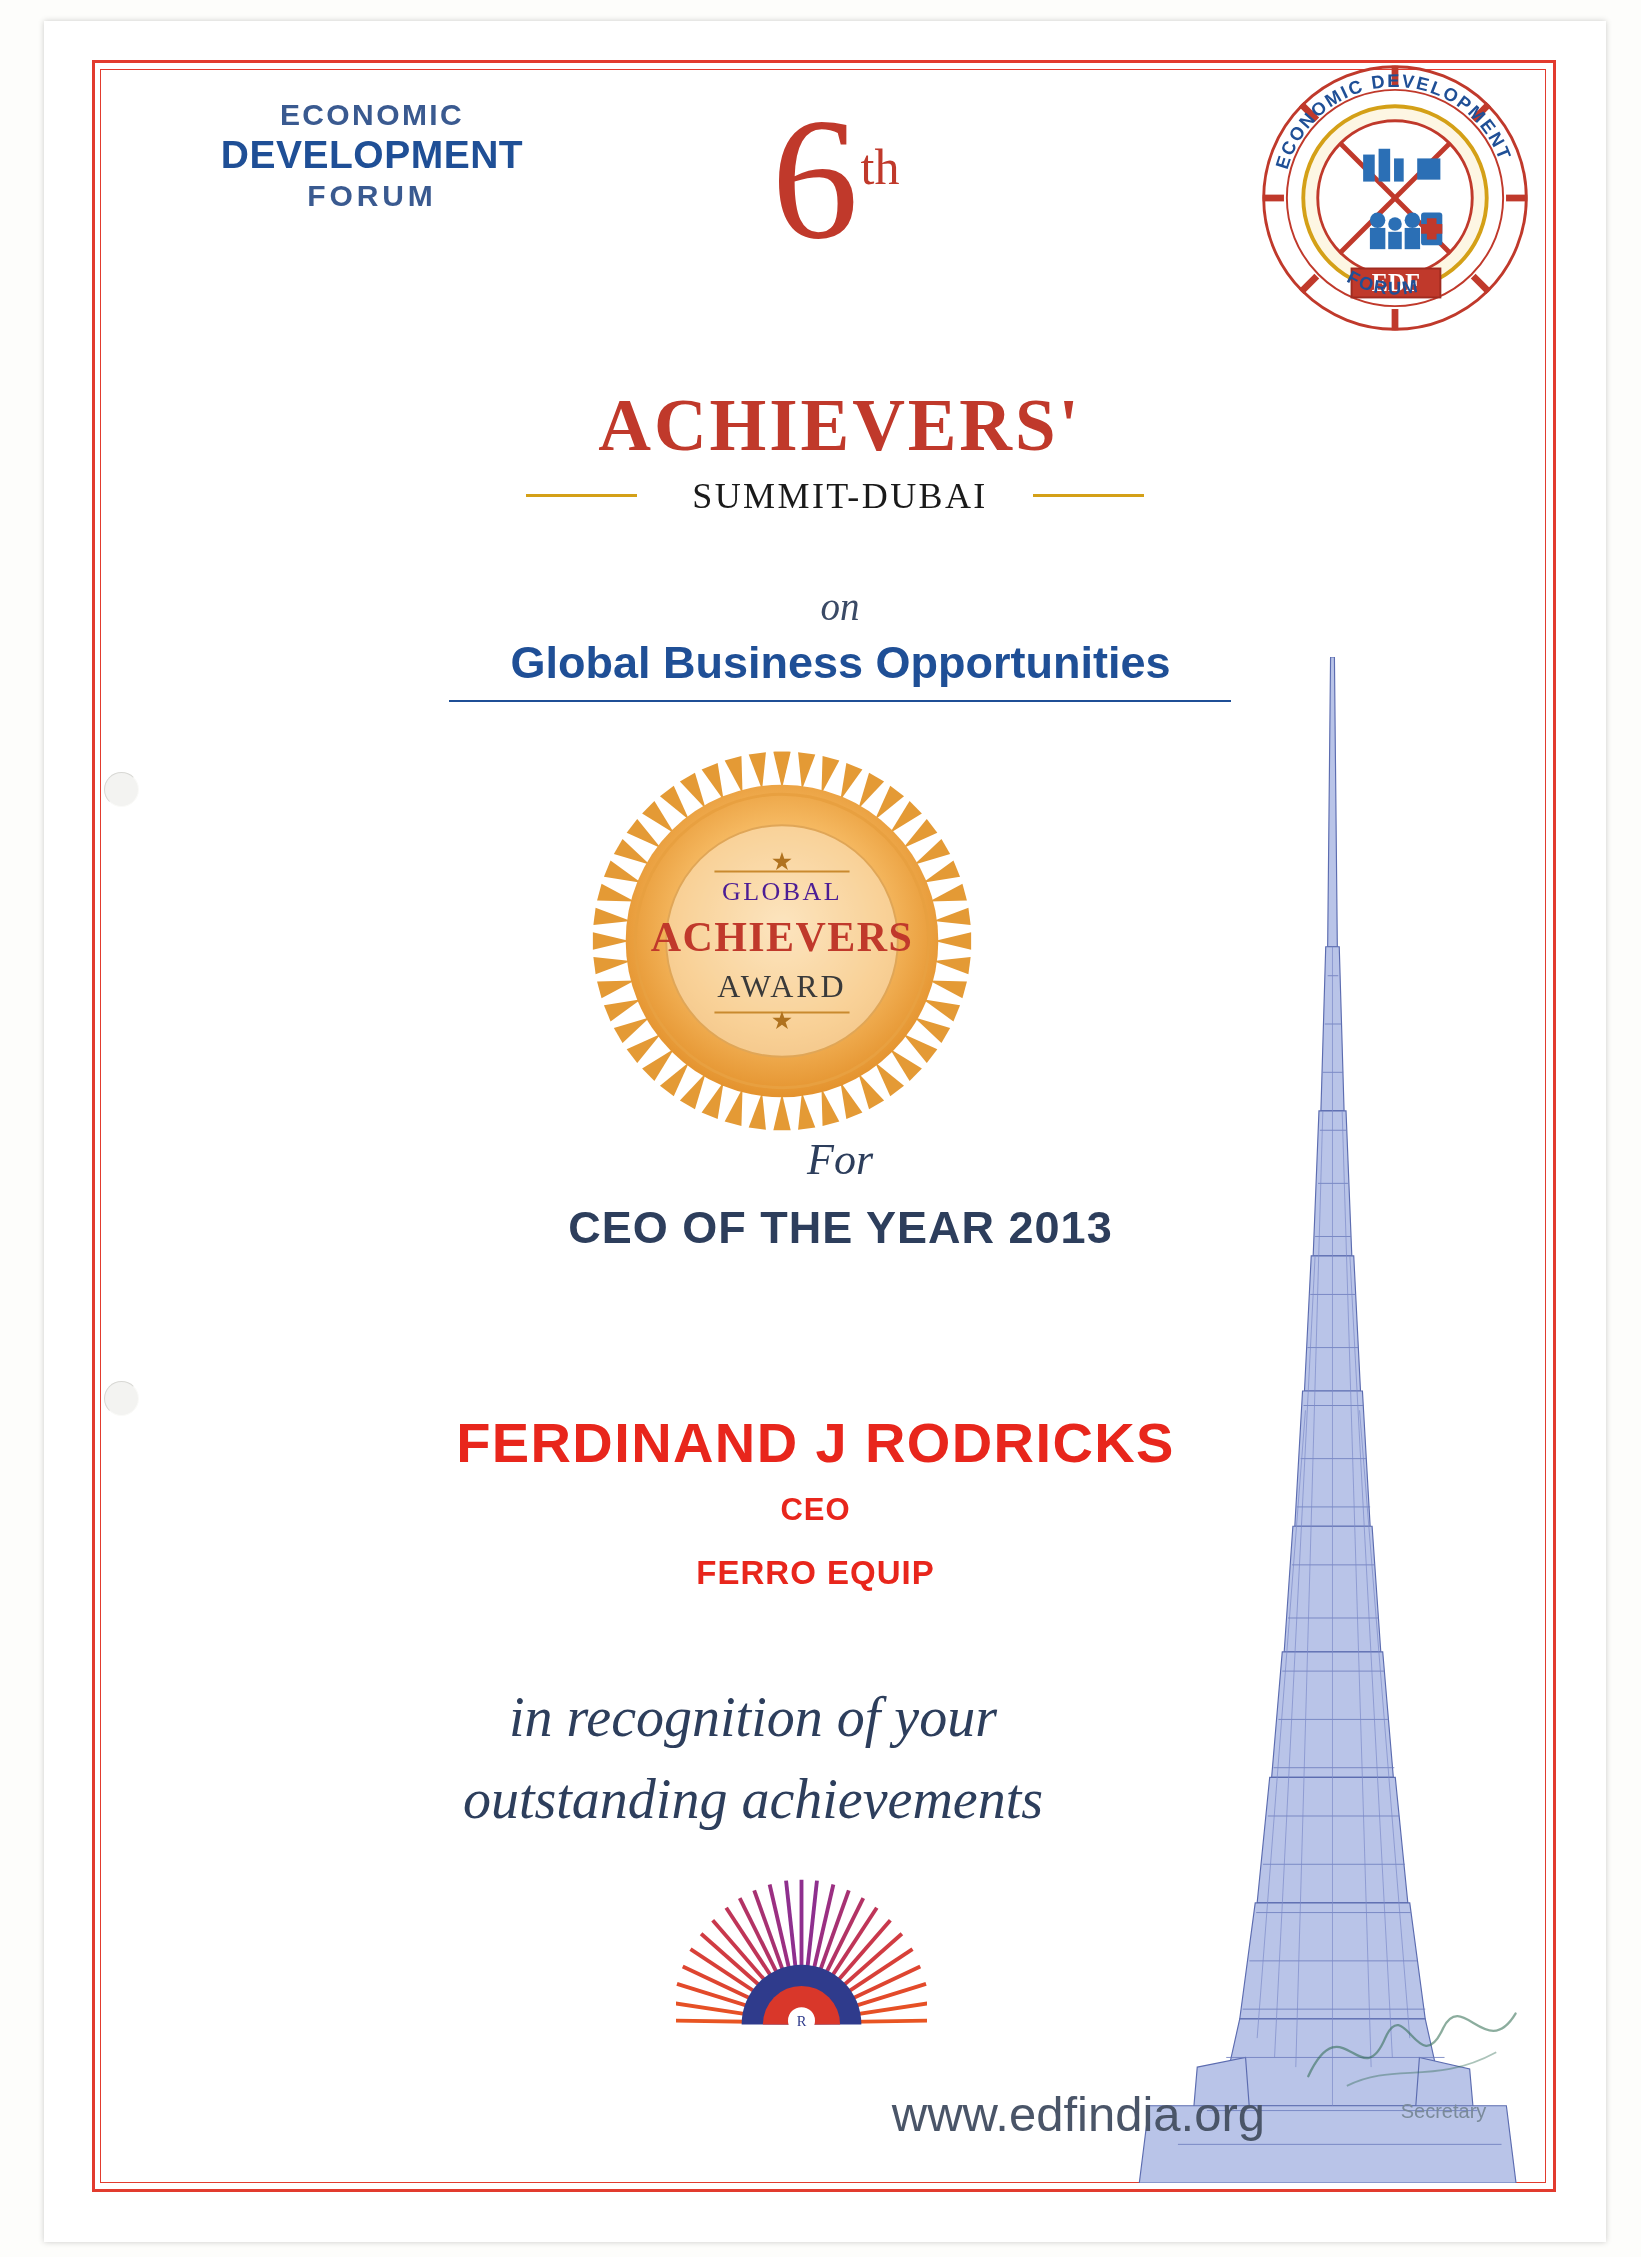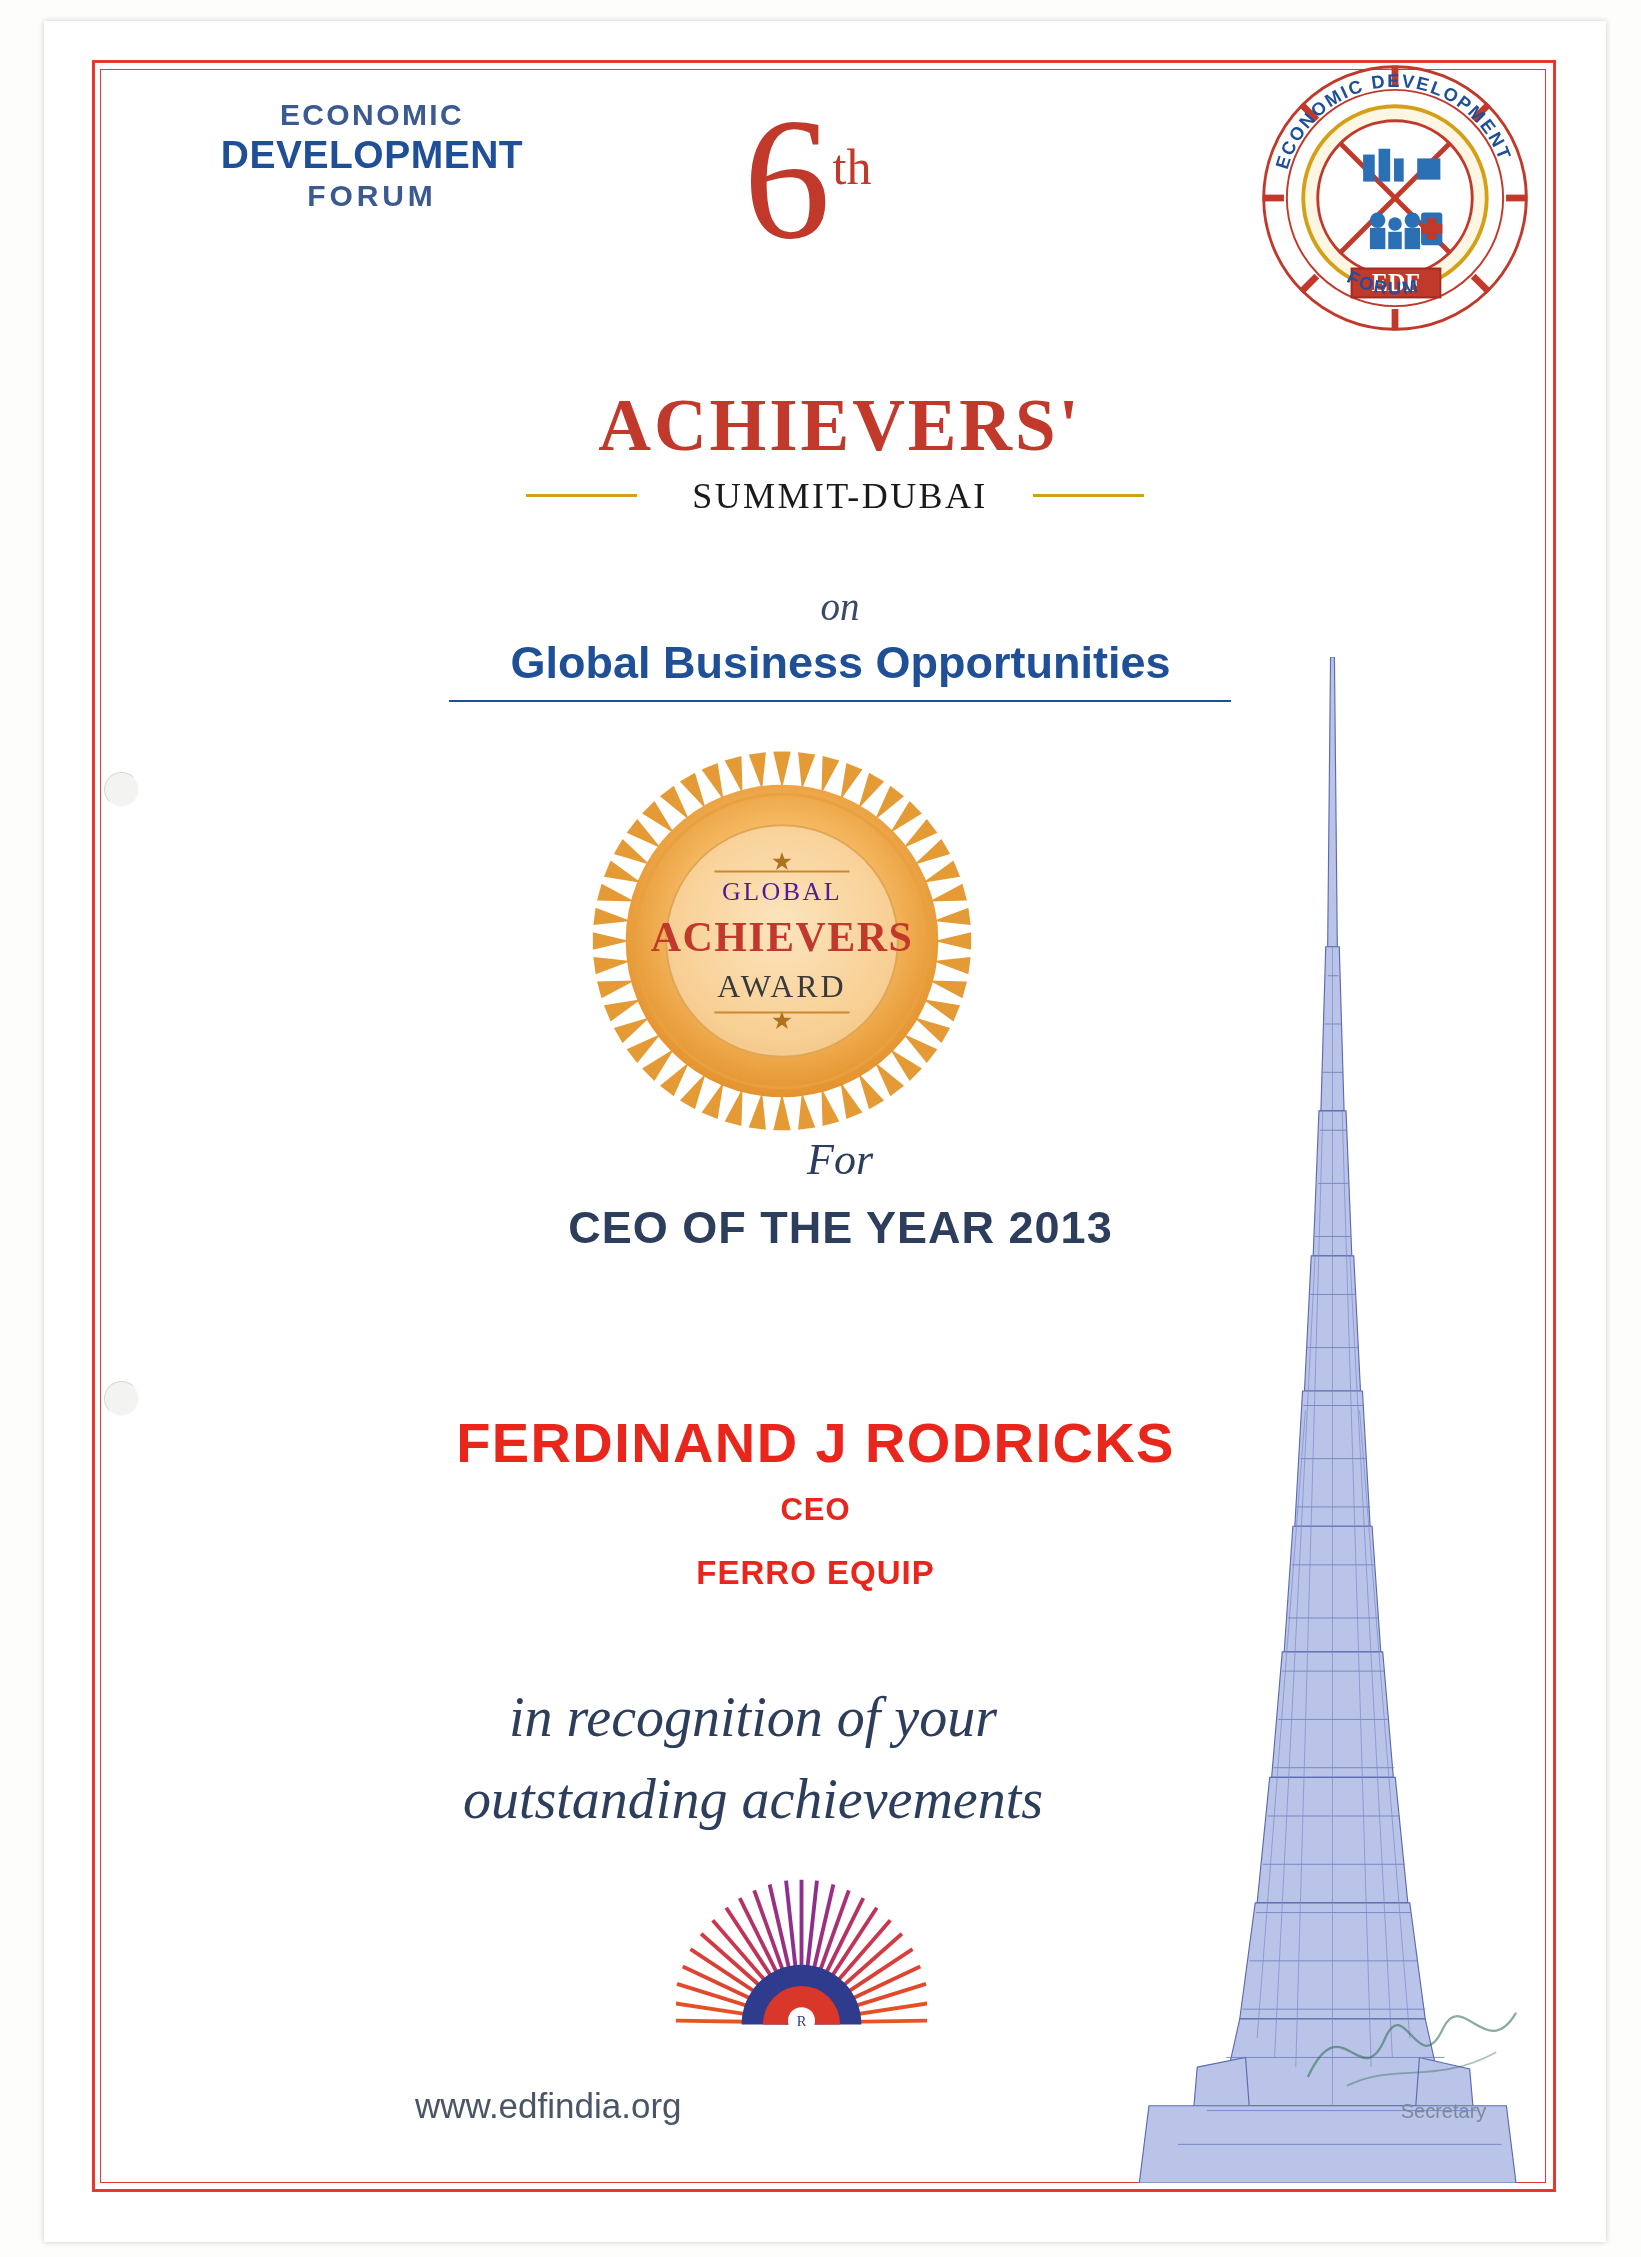--- a/index.html
+++ b/index.html
@@ -100,21 +100,21 @@
     position: absolute;
     left: 1255px;
     top: 58px;
     width: 280px;
     height: 280px;
   }
 
   
   #six-group {
     position: absolute;
-    left: 648px;
+    left: 676px;
     top: 92px;
     width: 319px;
     height: 193px;
     text-align: center;
   }
   #six-number {
     font-family: "Liberation Serif", serif;
     font-size: 174px;
     color: #c0392b;
     line-height: 1;
@@ -361,22 +361,22 @@
     top: 1868px;
     width: 251px;
     height: 174px;
   }
 
   #website {
     position: absolute;
     left: 415px;
     top: 2086px;
     width: 850px;
-    text-align: left;
-    font-size: 35px;
+    text-align: right;
+    font-size: 49px;
     color: #4a5568;
   }
   #secretary-label {
     position: absolute;
     left: 1352px;
     top: 2100px;
     width: 183px;
     text-align: center;
     font-size: 20px;
     color: #7a8a9a;

